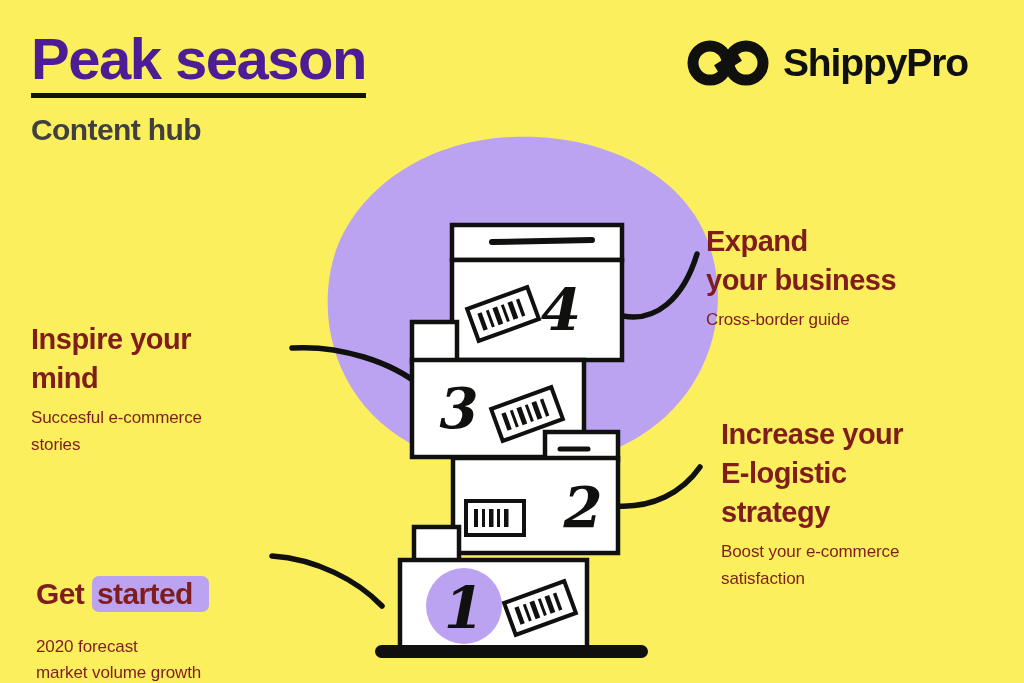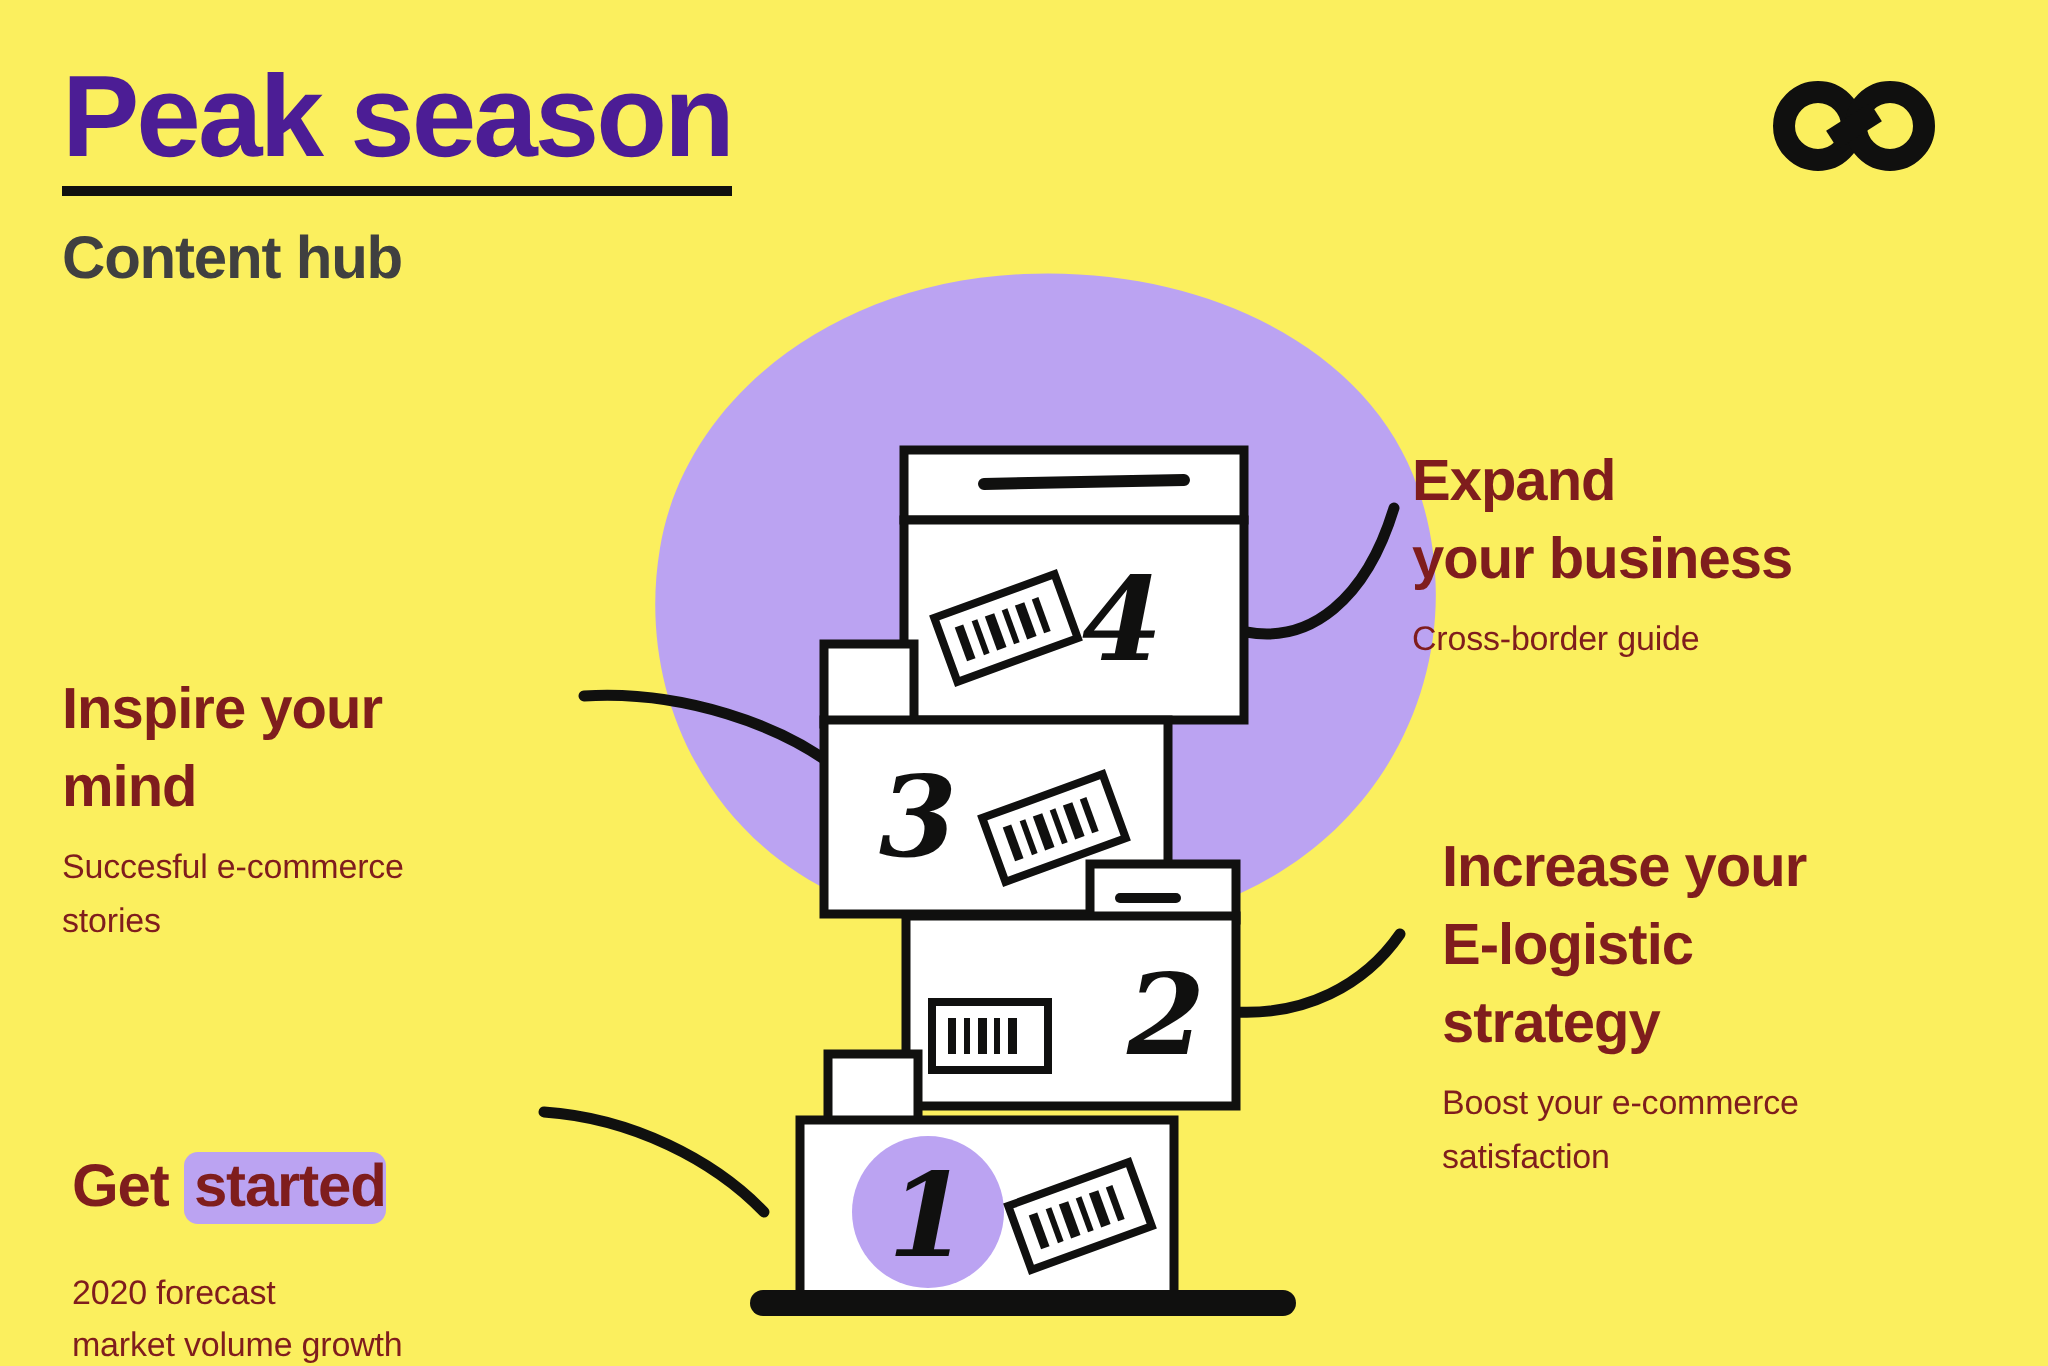--- a/index.html
+++ b/index.html
@@ -84,33 +84,33 @@
   .callout-sub {
     font-size: 17px;
     font-weight: normal;
     line-height: 1.62;
     letter-spacing: -0.1px;
     margin-top: 6px;
     white-space: pre-line;
   }
 
   #callout-expand   { left: 706px; top: 222px; width: 300px; }
-  #callout-inspire  { left: 31px;  top: 320px; width: 280px; margin-top: 16px; }
+  #callout-inspire  { left: 31px;  top: 320px; width: 280px; }
   #callout-increase { left: 706px; top: 415px; width: 300px; margin-left: 15px; }
   #callout-get      { left: 36px;  top: 534px; width: 290px; }
 
   
   #callout-get .callout-title {
     font-size: 30px;
     letter-spacing: -0.6px;
   }
   .hl {
     background: #bba3f2;
     border-radius: 7px;
-    padding: 1px 0 2px 5px;
+    padding: 1px 16px 2px 5px;
     box-decoration-break: clone;
     -webkit-box-decoration-break: clone;
   }
   #callout-get .callout-sub {
     margin-top: 20px;
     line-height: 1.5;
   }
 </style>
 </head>
 <body>
@@ -210,20 +210,21 @@
 
   <div id="header-title">Peak season</div>
   <div id="header-subtitle">Content hub</div>
 
   <div id="logo">
     <svg width="82" height="46" viewBox="0 0 82 46" xmlns="http://www.w3.org/2000/svg">
       <circle cx="23" cy="23" r="17" fill="none" stroke="#10100f" stroke-width="11"></circle>
       <circle cx="59" cy="23" r="17" fill="none" stroke="#10100f" stroke-width="11"></circle>
       <path d="M 30 30 L 52 16" fill="none" stroke="#10100f" stroke-width="11" stroke-linecap="butt"></path>
     </svg>
+    <div id="logo-wordmark">ShippyPro</div>
   </div>
 
   <div class="callout" id="callout-expand">
     <div class="callout-title">Expand
 your business</div>
     <div class="callout-sub">Cross-border guide</div>
   </div>
 
   <div class="callout" id="callout-inspire">
     <div class="callout-title">Inspire your

